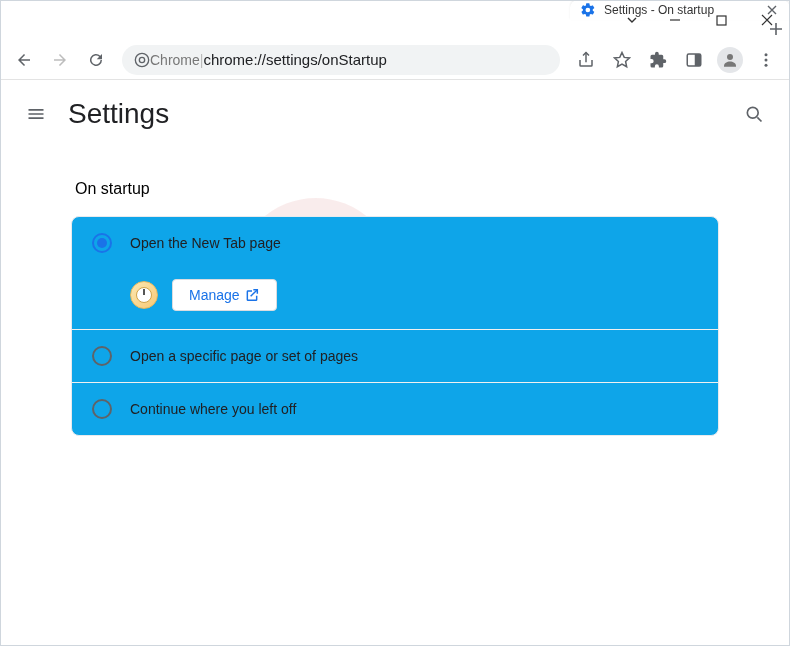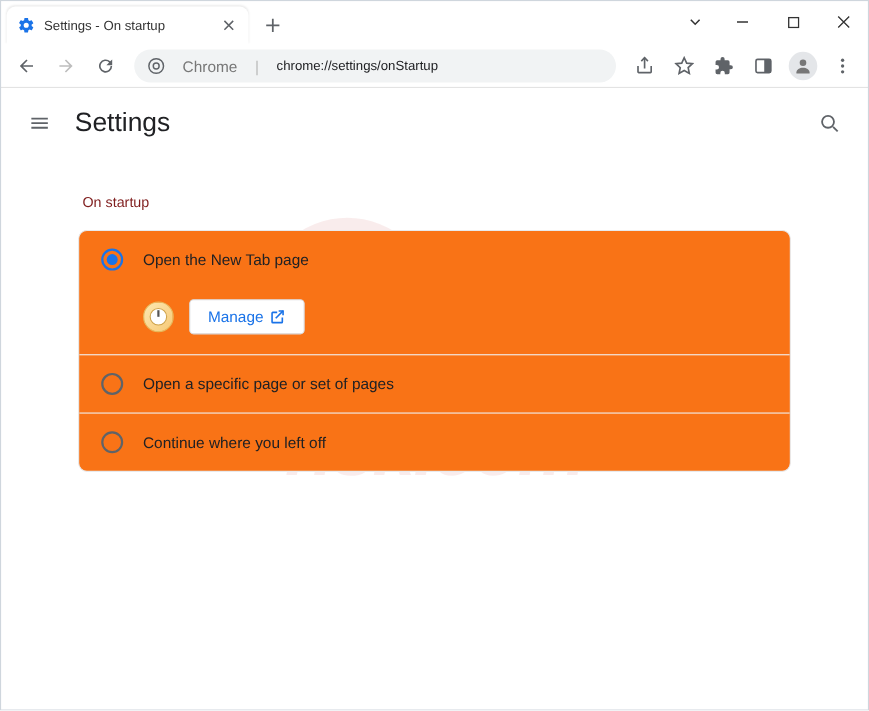--- a/index.html
+++ b/index.html
@@ -14,59 +14,59 @@
   width: 160px; height: 160px; border: 22px solid #b00; border-radius: 50%; position: relative; margin-bottom: 10px;
 }
 .watermark-icon::after {
   content: ''; position: absolute; width: 22px; height: 80px; background: #b00;
   bottom: -55px; right: -20px; transform: rotate(-45deg); border-radius: 10px;
 }
 .watermark-top { font-size: 120px; font-weight: bold; color: #222; font-style: italic; letter-spacing: -4px; line-height: 0.8; }
 .watermark-bottom { font-size: 70px; font-weight: bold; color: #b00; font-style: italic; letter-spacing: -2px; }
 
 
-.titlebar { height: 40px; background: #fff; border-bottom: 0; display: flex; align-items: flex-end; position: relative; z-index: 2; }
+.titlebar { height: 40px; background: #fff; border-bottom: 0; display: flex; align-items: flex-end; position: relative; z-index: 2; flex-direction: column; }
 .tab {
   margin-left: 6px; height: 34px; background: #fff; border-radius: 8px 8px 0 0;
   display: flex; align-items: center; padding: 0 10px; min-width: 220px; position: relative;
   box-shadow: 0 -1px 2px rgba(0,0,0,0.08);
 }
 .tab-favicon { width: 16px; height: 16px; display: flex; align-items: center; justify-content: center; margin-right: 8px; }
 .tab-title { font-size: 12px; color: #333; flex: 1; }
 .tab-close { width: 16px; height: 16px; display: flex; align-items: center; justify-content: center; color: #555; font-size: 14px; cursor: pointer; }
 .newtab-btn { width: 28px; height: 28px; display: flex; align-items: center; justify-content: center; color: #555; font-size: 18px; margin-left: 8px; margin-bottom: 3px; cursor: pointer; }
 .window-controls { position: absolute; right: 0; top: 0; height: 40px; display: flex; align-items: center; }
 .winctrl { width: 46px; height: 32px; display: flex; align-items: center; justify-content: center; color: #333; cursor: pointer; }
 .winctrl.chevron { width: 40px; }
 
 
 .toolbar { height: 40px; background: #fff; border-bottom: 1px solid #e3e3e3; display: flex; align-items: center; padding: 0 8px; gap: 4px; position: relative; z-index: 2; }
 .nav-btn { width: 32px; height: 32px; display: flex; align-items: center; justify-content: center; color: #5f6368; border-radius: 50%; cursor: pointer; }
 .nav-btn.disabled { color: #bdbdbd; }
 .omnibox {
   flex: 1; height: 30px; background: #f1f3f4; border-radius: 15px; display: flex; align-items: center;
-  padding: 0 12px; margin: 0 6px; gap: 16px;
+  padding: 0 12px; margin: 0 6px; gap: 0;
 }
 .omnibox-icon { color: #5f6368; display: flex; }
 .omnibox-text { font-size: 14px; color: #777; }
 .omnibox-sep { color: #bbb; font-size: 14px; }
-.omnibox-path { font-size: 12px; color: #202124; }
+.omnibox-path { font-size: 15px; color: #202124; }
 .toolbar-icon { width: 32px; height: 32px; display: flex; align-items: center; justify-content: center; color: #5f6368; cursor: pointer; }
 .avatar-circle { width: 26px; height: 26px; border-radius: 50%; background: #e4e6e9; display: flex; align-items: center; justify-content: center; }
 
 
 .content { position: relative; z-index: 1; padding: 0; }
 .header-row { display: flex; align-items: center; padding: 18px 24px; gap: 20px; }
 .menu-btn { width: 24px; height: 24px; display: flex; align-items: center; justify-content: center; cursor: pointer; color: #5f6368; }
-.page-title { font-size: 24px; color: #202124; font-weight: 500; }
+.page-title { font-size: 28px; color: #202124; font-weight: 500; }
 .search-settings { margin-left: auto; width: 24px; height: 24px; display: flex; align-items: center; justify-content: center; color: #5f6368; cursor: pointer; }
 
 .section { max-width: 680px; margin: 20px auto 0; padding: 0 16px; }
-.section-title { font-size: 13px; color: #7f1d1d; padding: 12px 4px 18px; font-weight: 500; }
-.card { background: #f97316; border: 1px solid #e8eaed; border-radius: 8px; overflow: hidden; }
+.section-title { font-size: 16px; color: #000000; padding: 12px 4px 18px; font-weight: 500; }
+.card { background: #0ea5e9; border: 1px solid #e8eaed; border-radius: 8px; overflow: hidden; }
 .option-row { display: flex; align-items: center; padding: 16px 20px; gap: 18px; }
 .option-row + .option-row, .notice-row + .option-row { border-top: 1px solid #f0f0f0; }
 .radio { width: 20px; height: 20px; border-radius: 50%; border: 2px solid #5f6368; position: relative; flex-shrink: 0; cursor: pointer; }
 .radio.selected { border-color: #1a73e8; }
 .radio.selected::after { content: ''; position: absolute; top: 3px; left: 3px; width: 10px; height: 10px; background: #1a73e8; border-radius: 50%; }
 .option-label { font-size: 14px; color: #202124; }
 
 .notice-row { display: flex; align-items: center; padding: 10px 20px 18px 58px; gap: 14px; }
 .ext-icon { width: 28px; height: 28px; border-radius: 50%; background: linear-gradient(135deg,#fce8b2,#f7c976); border:1px solid #e6b85c; position: relative; flex-shrink:0; }
 .ext-icon::before { content:''; position:absolute; top:50%; left:50%; width:14px; height:14px; background:#fff; border:1px solid #cfa34b; border-radius:50%; transform:translate(-50%,-50%); }

